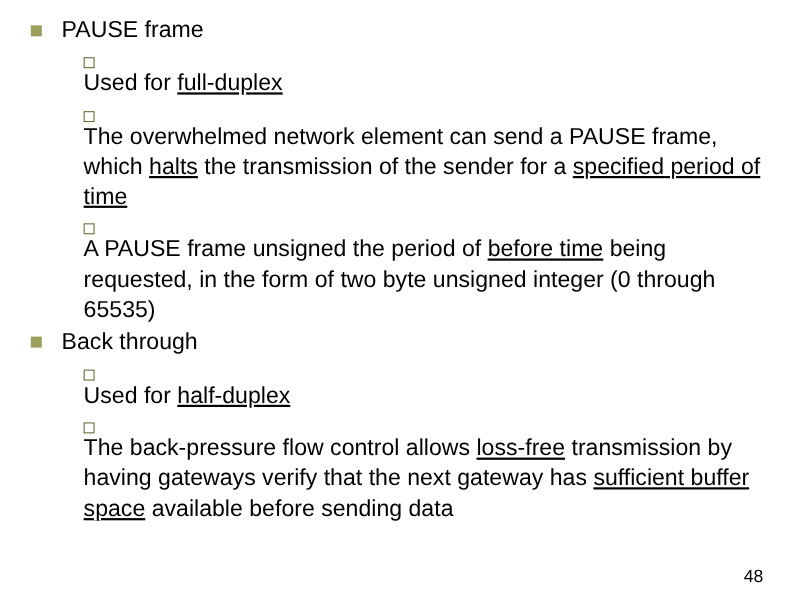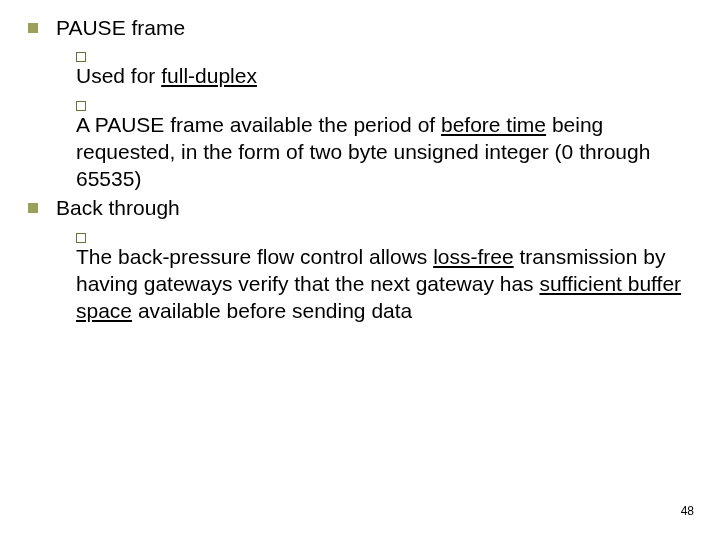--- a/index.html
+++ b/index.html
@@ -49,54 +49,66 @@
     margin-right: 16px;
   }
   .lvl2 .t {
     flex: 1 1 auto;
     padding-right: 6px;
   }
   .u { text-decoration: underline; }
   .pg {
     position: absolute;
     right: 26px;
-    bottom: 20px;
-    font-size: 12px;
+    bottom: 4px;
+    font-size: 16px;
   }
 </style>
 </head>
 <body>
 
 <div class="slide">
 
   <div class="lvl1">
     <div class="b"></div>
     <div class="t">PAUSE frame</div>
   </div>
 
   <div class="lvl2">
     <div class="b"></div>
     <div class="t">
       <span>Used for </span><span class="u">full-duplex</span><span></span>
     </div>
   </div>
 
+  <div class="lvl2">
+    <div class="b"></div>
+    <div class="t">
+      <span>The overwhelmed network element can send a PAUSE frame, which </span><span class="u">halts</span><span> the transmission of the sender for a </span><span class="u">specified period of time</span><span></span>
+    </div>
+  </div>
 
   <div class="lvl2">
     <div class="b"></div>
     <div class="t">
-      <span>A PAUSE frame available the period of </span><span class="u">before time</span><span> being requested, in the form of two byte unsigned integer (0 through 65535)</span>
+      <span>A PAUSE frame unsigned the period of </span><span class="u">before time</span><span> being requested, in the form of two byte unsigned integer (0 through 65535)</span>
     </div>
   </div>
 
   <div class="lvl1">
     <div class="b"></div>
     <div class="t">Back through</div>
   </div>
 
+  <div class="lvl2">
+    <div class="b"></div>
+    <div class="t">
+      <span>Used for </span><span class="u">half-duplex</span><span></span>
+    </div>
+  </div>
 
   <div class="lvl2">
     <div class="b"></div>
     <div class="t">
       <span>The back-pressure flow control allows </span><span class="u">loss-free</span><span> transmission by having gateways verify that the next gateway has </span><span class="u">sufficient buffer space</span><span> available before sending data</span>
     </div>
   </div>
 
   <div class="pg">48</div>
 </div>

